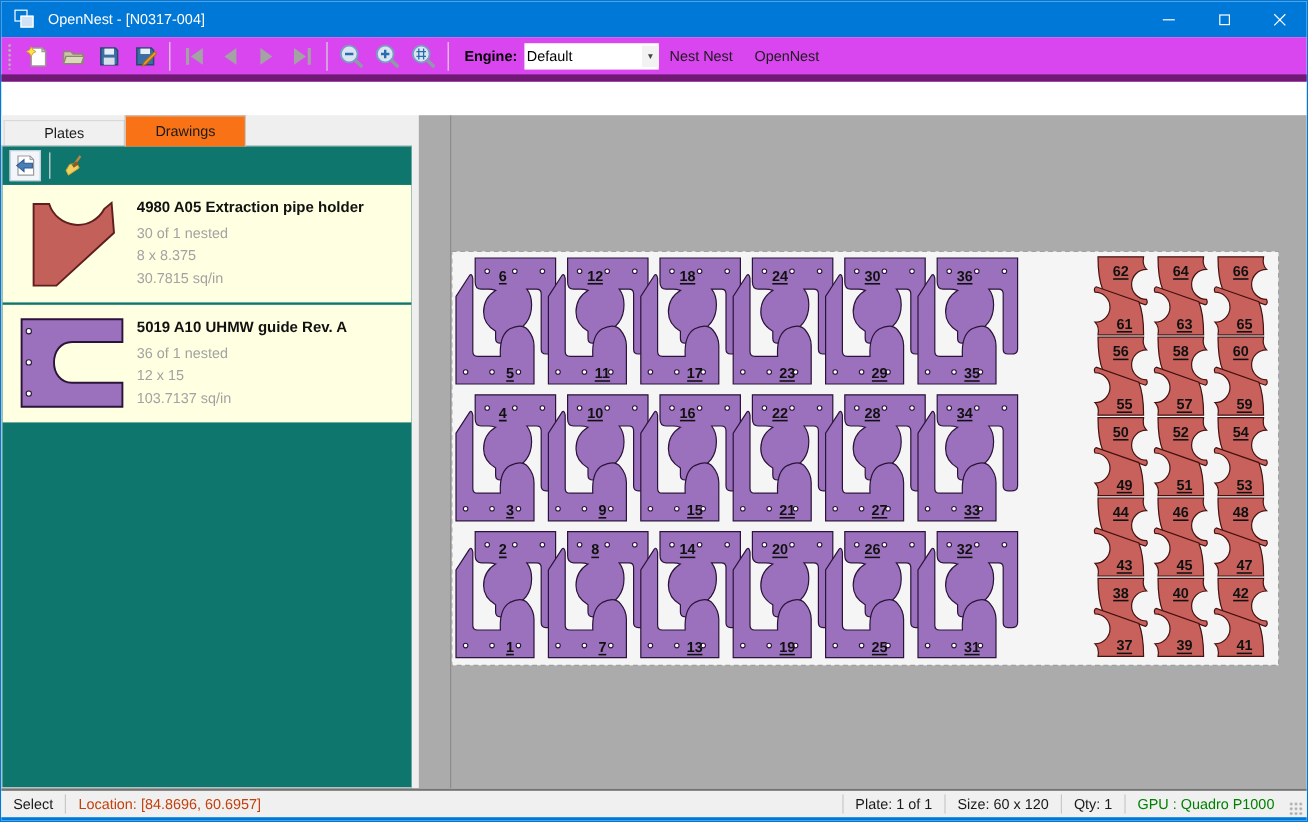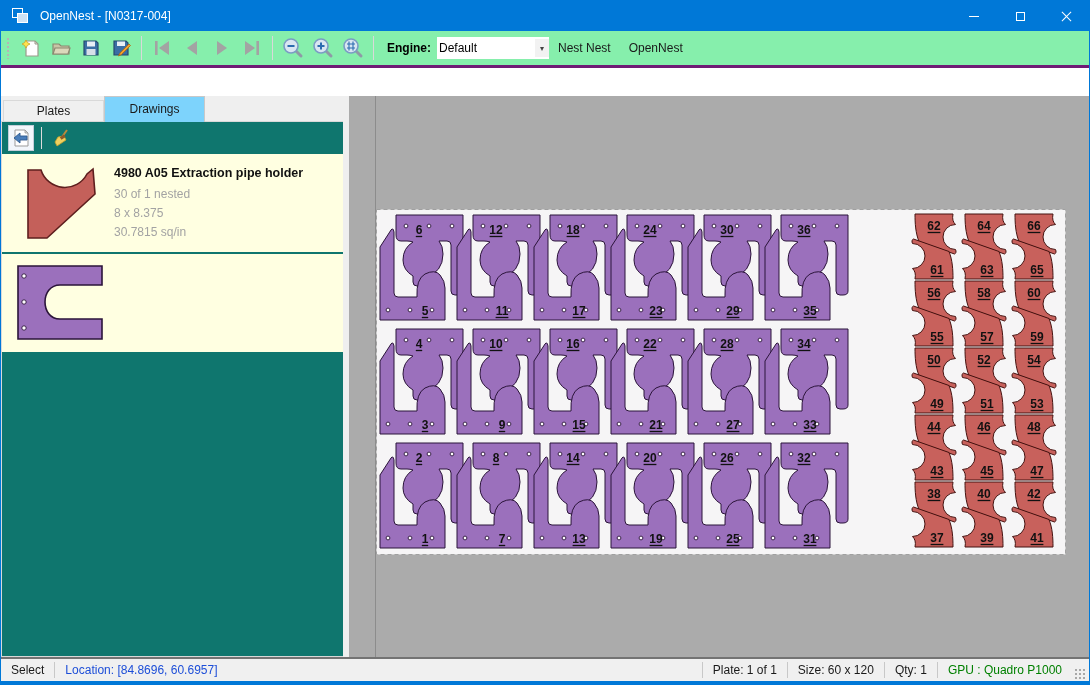--- a/index.html
+++ b/index.html
@@ -25,37 +25,37 @@
   .menu-sysicon { width:14px; height:12px; border:1px solid #9FB6CD; background:#E8EEF5; margin:0 10px 0 12px; border-top:4px solid #BFD3E6; }
   .menu-item { padding:4px 11px; }
   .mdi-controls { position:absolute; right:8px; top:0; height:25px; display:flex; align-items:center; gap:12px; }
   .mdi-min { width:8px; height:2px; background:#000; }
   .mdi-restore { position:relative; width:10px; height:9px; }
   .mdi-restore .r1 { position:absolute; left:2px; top:0; width:8px; height:6px; border:1px solid #000; }
   .mdi-restore .r2 { position:absolute; left:0; top:3px; width:8px; height:6px; border:1px solid #000; background:#FFF; }
   .mdi-x { font-size:12px; font-weight:bold; line-height:10px; }
 
   
-  .toolbar { height:37px; background:#86efac; border-bottom:3px solid #701a75; display:flex; align-items:center; flex:0 0 auto; font-size:12px; }
+  .toolbar { height:37px; background:#d946ef; border-bottom:6px solid #701a75; display:flex; align-items:center; flex:0 0 auto; font-size:12px; }
   .tb-grip { width:4px; height:22px; margin:0 6px 0 5px;
     background-image:radial-gradient(circle, #B5B5B5 1px, transparent 1.2px); background-size:4px 4px; }
   .tb-btn { width:30px; height:28px; display:flex; align-items:center; justify-content:center; }
   .tb-sep { width:1px; height:24px; background:#D9D9D9; margin:0 5px; }
   .engine-label { font-weight:bold; margin:0 6px 0 8px; }
   .engine-combo { width:112px; height:22px; background:#FFF; display:flex; align-items:center; position:relative; }
   .engine-value { flex:1; padding-left:2px; }
   .combo-arrow { width:14px; height:18px; display:flex; align-items:center; justify-content:center; color:#444; font-size:8px; background:#F2F2F2; }
   .tb-text-btn { padding:6px 9px; color:#1a1a1a; }
 
   
   .body { flex:1; display:flex; min-height:0;margin-top:28px; }
   .left-panel { width:348px; background:#EFEFEF; display:flex; flex-direction:column; flex:0 0 auto; }
   .tabstrip { height:26px; display:flex; align-items:flex-end; padding-left:2px; flex:0 0 auto; }
   .tab { width:101px; height:22px; background:#F0F0F0; border:1px solid #D9D9D9; border-bottom:none; text-align:center; font-size:12px; line-height:21px; color:#1a1a1a; }
-  .tab.active { background:#7dd3fc; height:26px; line-height:25px; border-color:#C8C8C8; position:relative; z-index:2; }
+  .tab.active { background:#f97316; height:26px; line-height:25px; border-color:#C8C8C8; position:relative; z-index:2; }
   .panel-content { flex:1; background:#0f766e; border:1px solid #D9D9D9; border-right:none; margin-right:6px; margin-top:-1px; display:flex; flex-direction:column; min-height:0; }
   .panel-toolbar { height:32px; display:flex; align-items:center; padding-left:6px; flex:0 0 auto; }
   .panel-btn { width:26px; height:26px; display:flex; align-items:center; justify-content:center; }
   .panel-btn.boxed { border:1px solid #C3CEDA; background:#F2F6FB; }
   .panel-sep { width:1px; height:22px; background:#DCDCDC; margin:0 7px; }
   .drawings-list { flex:1; overflow:hidden; }
   .drawing-item { background:#FFFFE1; display:flex; padding:8px 6px 8px 12px; margin-bottom:2px; }
   .thumb-box { width:100px; flex:0 0 auto; display:flex; align-items:flex-start; }
   .drawing-meta { flex:1; padding-top:4px; }
   .drawing-name { font-size:12.5px; font-weight:bold; color:#111; margin-bottom:5px; }
@@ -63,21 +63,21 @@
 
   
   .canvas { flex:1; background:#ABABAB; position:relative; overflow:hidden; }
   .mdi-line { position:absolute; left:26px; top:0; bottom:0; width:1px; background:#8C8C8C; }
   .plate { position:absolute; left:27px; top:113px; width:690px; height:346px; }
 
   
   .statusbar { height:24px; background:#F0F0F0; border-top:2px solid #737373; display:flex; align-items:center; font-size:12px; color:#1a1a1a; flex:0 0 auto; }
   .sb-cell { padding:0 10px; }
   .sb-sep { width:1px; height:16px; background:#C8C8C8; }
-  .sb-location { color:#1d4ed8; }
+  .sb-location { color:#c2410c; }
   .sb-spacer { flex:1; }
   .sb-gpu { font-weight:normal; }
   .sb-grip { width:12px; height:12px; margin:8px 3px 0 2px;
     background-image:radial-gradient(circle, #A8A8A8 1px, transparent 1.2px); background-size:4px 4px; }
   .blue-strip { height:3px; background:#0078D7; flex:0 0 auto; }
 
   svg text { font-family:"Liberation Sans", sans-serif; }
 </style>
 </head>
 <body>
@@ -237,20 +237,26 @@
             </div>
             <div class="drawing-item">
               <div class="thumb-box">
                 <svg width="92" height="82" viewBox="0 0 92 82">
      <path d="M4,4 H88 V23 H46 C26,23 26,57 46,57 H88 V77 H4 Z" fill="#9B70BC" stroke="#2B143A" stroke-width="1.6"></path>
      <circle cx="10" cy="14" r="2.2" fill="#FFF" stroke="#2B143A" stroke-width="0.9"></circle>
      <circle cx="10" cy="40" r="2.2" fill="#FFF" stroke="#2B143A" stroke-width="0.9"></circle>
      <circle cx="10" cy="66" r="2.2" fill="#FFF" stroke="#2B143A" stroke-width="0.9"></circle>
                 </svg>
               </div>
+     <div class="drawing-meta">
+       <div class="drawing-name">5019 A10 UHMW guide Rev. A</div>
+       <div class="drawing-sub">36 of 1 nested</div>
+       <div class="drawing-sub">12 x 15</div>
+       <div class="drawing-sub">103.7137 sq/in</div>
+     </div>
             </div>
           </div>
       </div>
     </div>
 
     <div class="canvas">
       <div class="mdi-line"></div>
       <div class="plate">
         <svg id="plate-svg" width="690" height="346" viewBox="0 0 690 346">
             <rect x="0.5" y="0.5" width="689" height="345" fill="#F6F5F6" stroke="#A0A0A0" stroke-width="1" stroke-dasharray="4,3"></rect>

